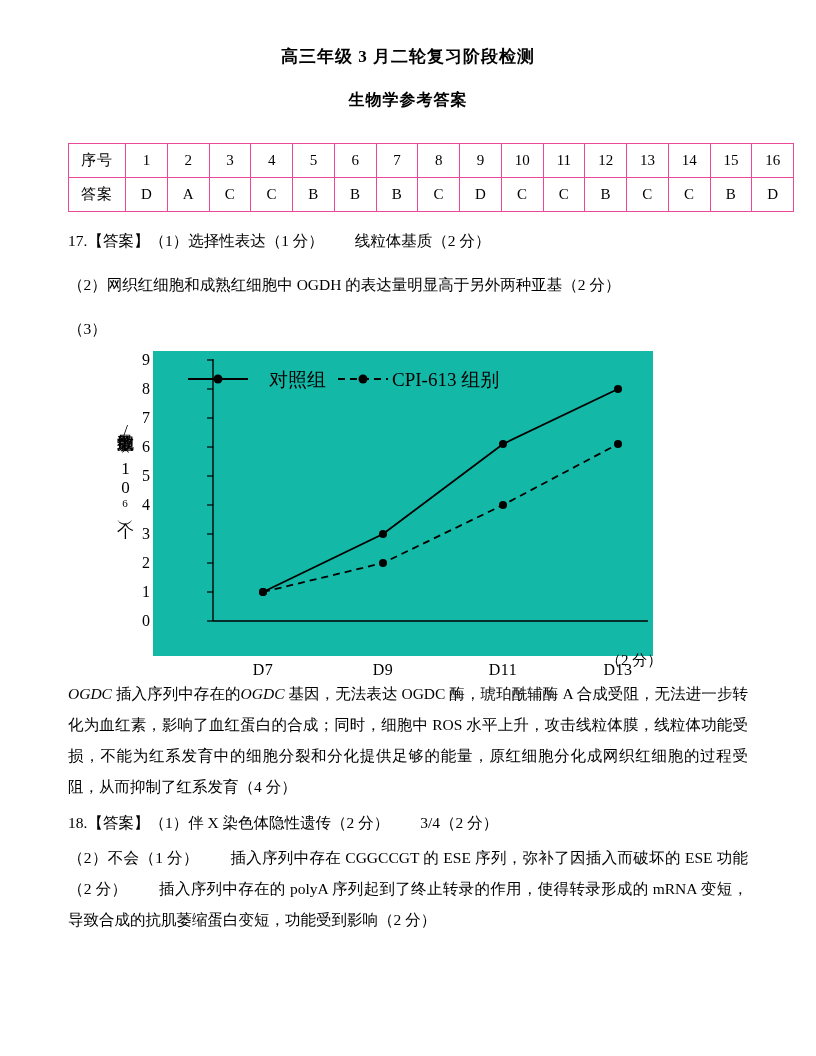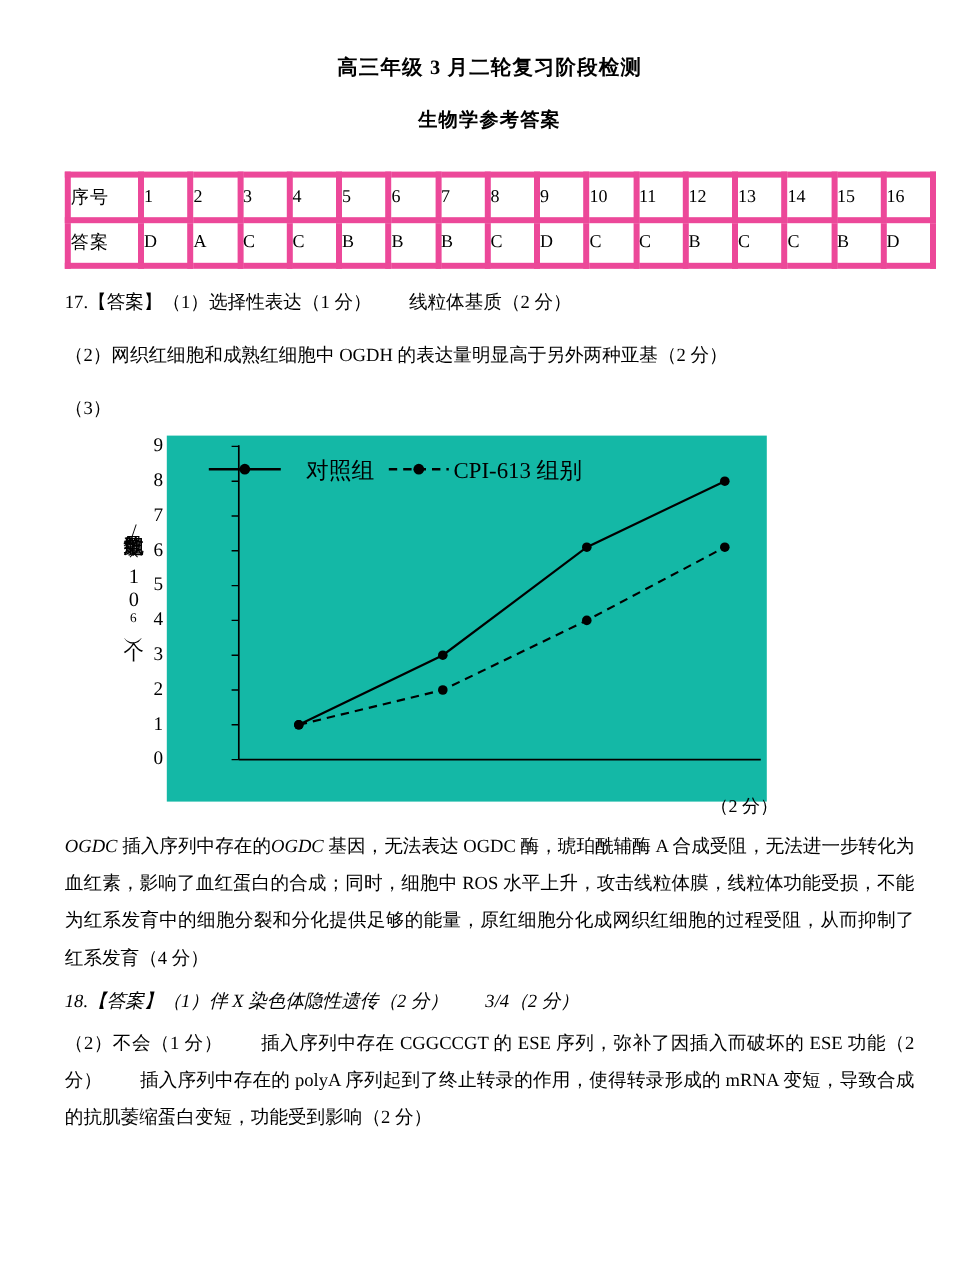--- a/index.html
+++ b/index.html
@@ -4,21 +4,21 @@
 <style>
   html, body { margin:0; padding:0; }
   body {
     width:816px; height:1056px;
     background:#ffffff;
     font-family:"Liberation Serif", serif;
     color:#000;
     position:relative;
     overflow:hidden;
   }
-  .page { padding:0 54px; box-sizing:border-box; width:816px; }
+  .page { padding:0 68px; box-sizing:border-box; width:816px; }
 
   .title1 {
     text-align:center;
     font-size:17px;
     font-weight:bold;
     letter-spacing:1px;
     margin-top:45px;
   }
   .title2 {
     text-align:center;
@@ -28,21 +28,22 @@
     margin-top:22px;
   }
 
   table.answers {
     border-collapse:collapse;
     margin:32px auto 0 auto;
     width:726px;
     table-layout:fixed;
   }
   table.answers td {
-    border:5px solid #ec4899;
+    border:1px solid #ec4899;
+    text-align:center;
     font-size:15px;
     height:33px;
     padding:0;
   }
   table.answers td.hdr {
     width:56px;
     font-size:15px;
     letter-spacing:1px;
   }
 
@@ -232,24 +233,30 @@
       <span style="top:212px">2</span>
       <span style="top:183px">3</span>
       <span style="top:154px">4</span>
       <span style="top:125px">5</span>
       <span style="top:96px">6</span>
       <span style="top:67px">7</span>
       <span style="top:38px">8</span>
       <span style="top:9px">9</span>
     </div>
 
+    <div class="xlabels">
+      <span style="left:110px">D7</span>
+      <span style="left:230px">D9</span>
+      <span style="left:350px">D11</span>
+      <span style="left:465px">D13</span>
+    </div>
 
     <div class="note-2">（2 分）</div>
   </div>
 
   <div class="body-block" style="margin-top:22px;">
     <span class="ital">OGDC</span><span> 插入序列中存在的</span><span class="ital">OGDC</span><span> 基因，无法表达 OGDC 酶，琥珀酰辅酶 A 合成受阻，无法进一步转化为血红素，影响了血红蛋白的合成；同时，细胞中 ROS 水平上升，攻击线粒体膜，线粒体功能受损，不能为红系发育中的细胞分裂和分化提供足够的能量，原红细胞分化成网织红细胞的过程受阻，从而抑制了红系发育（4 分）</span>
   </div>
 
-  <div class="para" style="margin-top:6px;font-style:italic;">18.【答案】（1）伴 X 染色体隐性遗传（2 分）　　3/4（2 分）</div>
+  <div class="para" style="margin-top:6px;">18.【答案】（1）伴 X 染色体隐性遗传（2 分）　　3/4（2 分）</div>
   <div class="body-block">（2）不会（1 分）　　插入序列中存在 CGGCCGT 的 ESE 序列，弥补了因插入而破坏的 ESE 功能（2 分）　　插入序列中存在的 polyA 序列起到了终止转录的作用，使得转录形成的 mRNA 变短，导致合成的抗肌萎缩蛋白变短，功能受到影响（2 分）</div>
 
 </div>
 
 </body></html>

